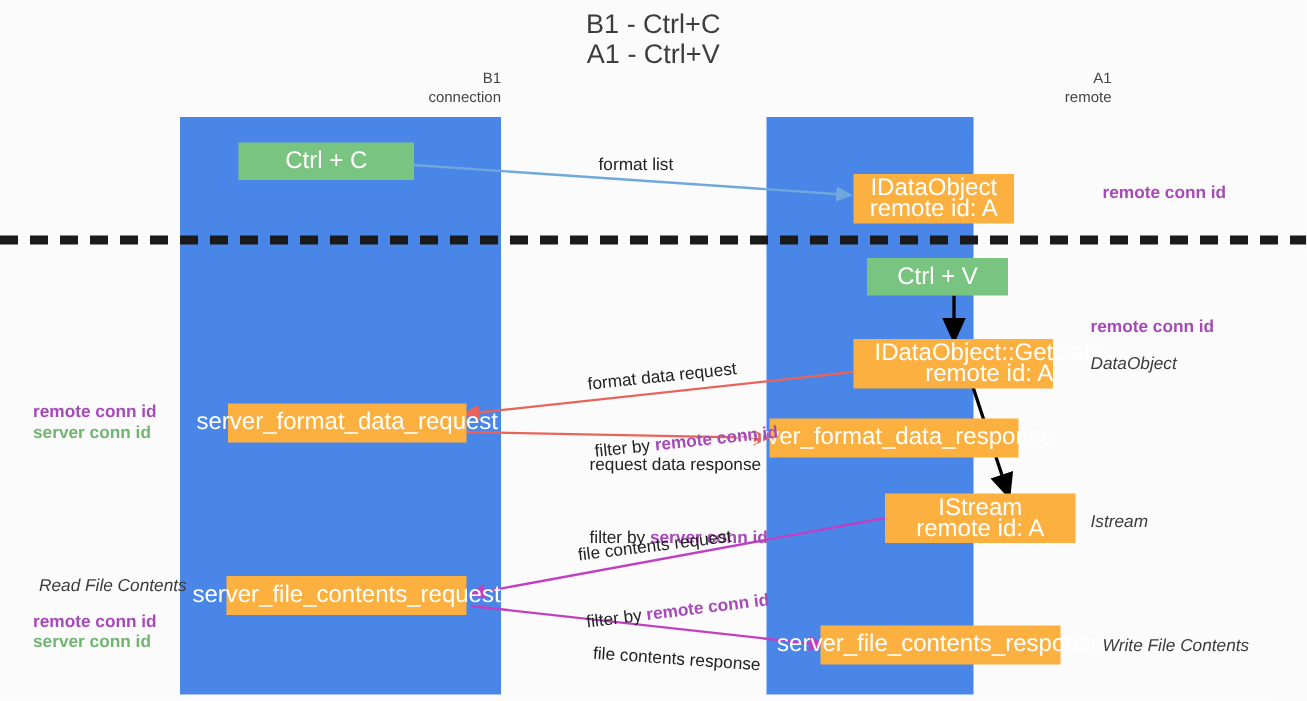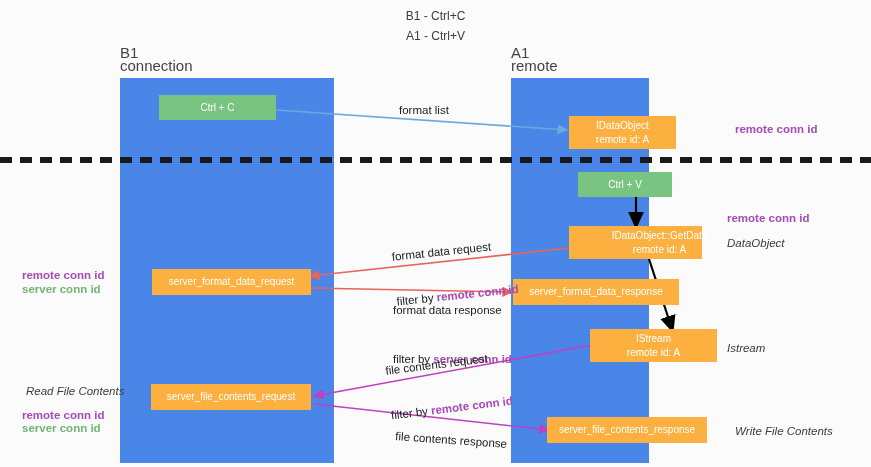--- a/index.html
+++ b/index.html
@@ -22,45 +22,45 @@
     position: absolute;
     background: #4a86e8;
   }
   #lane-b1 { left: 120px; top: 78px; width: 214px; height: 385px; }
   #lane-a1 { left: 511px; top: 78px; width: 138px; height: 385px; }
 
   .title {
     position: absolute;
     left: 0; right: 0; top: 6px;
     text-align: center;
-    font-size: 12px;
+    font-size: 18px;
     color: #3d3d3d;
     line-height: 20px;
     white-space: pre;
   }
   .col-head {
     position: absolute;
-    text-align: left;
-    font-size: 15px;
+    text-align: right;
+    font-size: 10px;
     color: #444444;
     line-height: 13px;
     white-space: pre;
   }
   #head-b1 { left: 120px; top: 46px; width: 214px; }
   #head-a1 { left: 511px; top: 46px; width: 230px; }
 
   .node {
     position: absolute;
     box-sizing: border-box;
     display: flex;
     flex-direction: column;
     align-items: center;
     justify-content: center;
     color: #ffffff;
-    font-size: 10px;
+    font-size: 16px;
     line-height: 14px;
     text-align: center;
     white-space: pre;
   }
   .node.green { background: #78c480; }
   .node.orange { background: #fbb03f; }
 
   .side-label {
     position: absolute;
     font-size: 11.5px;
@@ -179,21 +179,21 @@
   <div class="side-label green-txt" style="left:22px; top:421px;">server conn id</div>
 
   <div class="edge-label" style="left:399px; top:103px;">format list</div>
 
   <div class="edge-label" style="left:388px; top:220px; transform:rotate(-6deg); transform-origin:left top;">
     <div>format data request</div>
     <div><span>filter by </span><span class="hi-purple">remote conn id</span></div>
   </div>
 
   <div class="edge-label" style="left:393px; top:273px;">
-    <div>format data response</div>
+    <div>request data response</div>
     <div style="margin-top:4px;"><span>filter by </span><span class="hi-purple">server conn id</span></div>
   </div>
 
   <div class="edge-label" style="left:381px; top:334px; transform:rotate(-7deg); transform-origin:left top;">
     <div>file contents request</div>
     <div><span>filter by </span><span class="hi-purple">remote conn id</span></div>
   </div>
 
   <div class="edge-label" style="left:381px; top:398px; transform:rotate(4deg); transform-origin:left top;">
     <div style="margin-left:17px;">file contents response</div>

